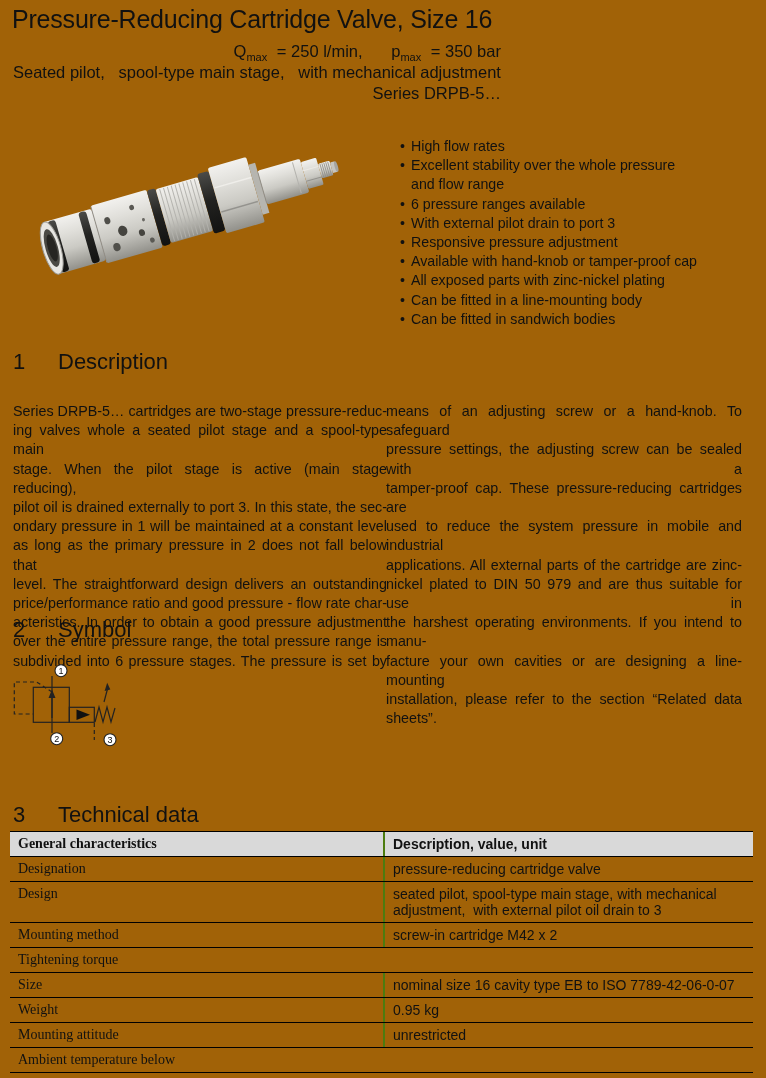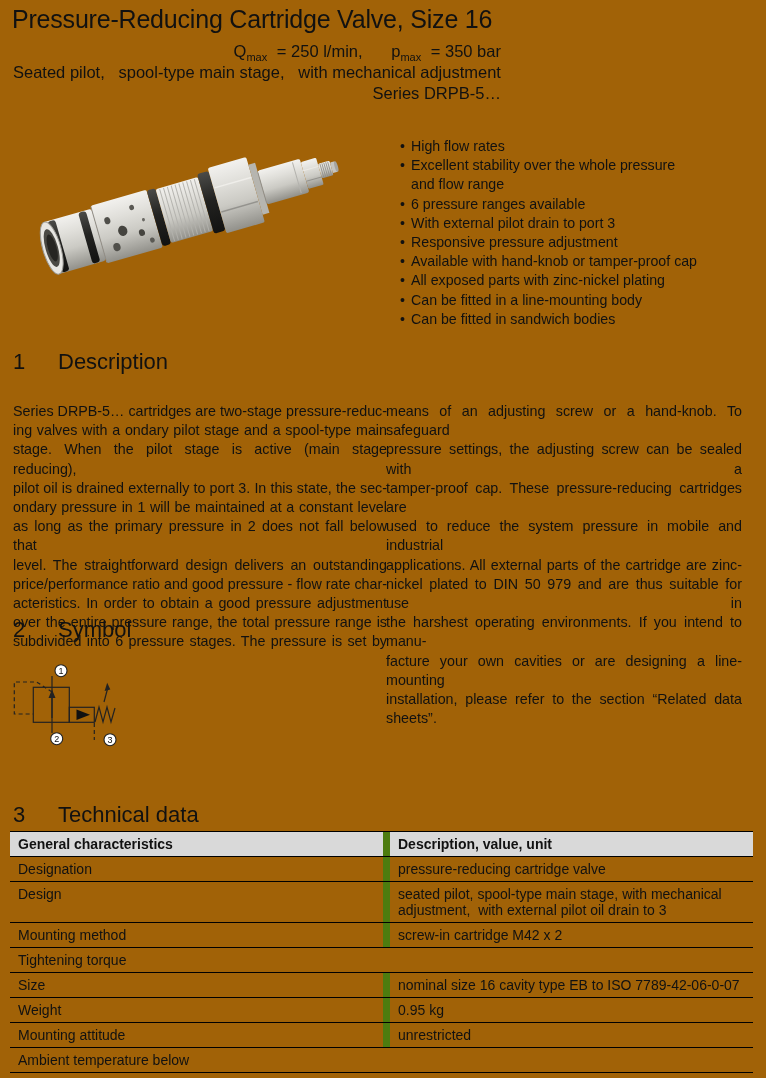--- a/index.html
+++ b/index.html
@@ -39,22 +39,22 @@
 
   .symbol-svg { position:absolute; left:5px; top:652px; }
   .sym-stroke { stroke:#222; stroke-width:1.2; fill:none; }
   .sym-circ { stroke:#222; stroke-width:1.1; fill:#fff; }
   .sym-num { font-size:9px; fill:#111; }
 
   .ttable { position:absolute; left:10px; top:831px; width:743px; border-top:1px solid #000; font-size:14px; }
   .trow { display:flex; border-bottom:1px solid #000; align-items:stretch; }
   .trow.header { background:#d9d9d9; font-weight:bold; }
   .tc { padding:4px 8px; line-height:16px; box-sizing:border-box; }
-  .tc.l { width:373px; }
-  .tc.r { flex:1; border-left:7px solid #4d7c0f; white-space:pre-wrap; }
+  .tc.l { width:373px;font-family:Liberation Serif, serif; }
+  .tc.r { flex:1; border-left:2px solid #4d7c0f; white-space:pre-wrap; }
 </style>
 </head>
 <body>
 
 <div class="page">
 
   <div class="doc-title">Pressure-Reducing Cartridge Valve, Size 16</div>
 
   <div class="subtitle">
     <div class="subline1">
@@ -196,21 +196,21 @@
 
     </ul>
   </div>
 
   <div class="section-h" id="h-desc">
     <span class="sec-num">1</span><span>Description</span>
   </div>
 
   <div class="desc-col col-left">
     <div class="desc-line">Series DRPB-5… cartridges are two-stage pressure-reduc-</div>
-      <div class="desc-line">ing valves with a ondary pilot stage and a spool-type main</div>
+      <div class="desc-line">ing valves whole a seated pilot stage and a spool-type main</div>
       <div class="desc-line">stage. When the pilot stage is active (main stage reducing),</div>
       <div class="desc-line">pilot oil is drained externally to port 3. In this state, the sec-</div>
       <div class="desc-line">ondary pressure in 1 will be maintained at a constant level</div>
       <div class="desc-line">as long as the primary pressure in 2 does not fall below that</div>
       <div class="desc-line">level. The straightforward design delivers an outstanding</div>
       <div class="desc-line">price/performance ratio and good pressure - flow rate char-</div>
       <div class="desc-line">acteristics. In order to obtain a good pressure adjustment</div>
       <div class="desc-line">over the entire pressure range, the total pressure range is</div>
       <div class="desc-line">subdivided into 6 pressure stages. The pressure is set by</div>
   </div>

